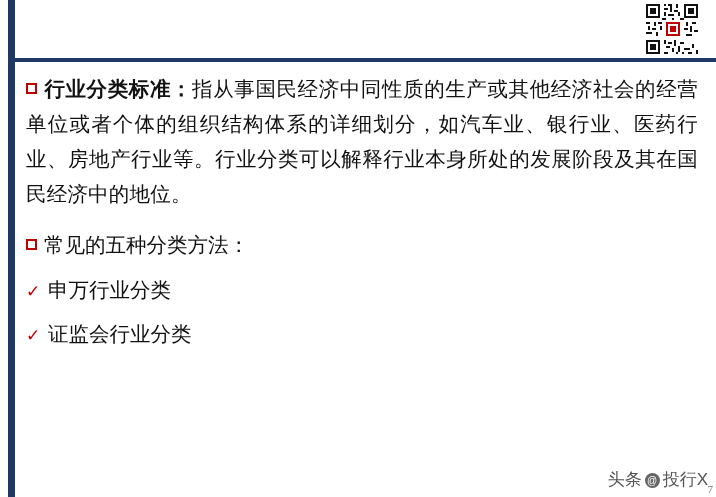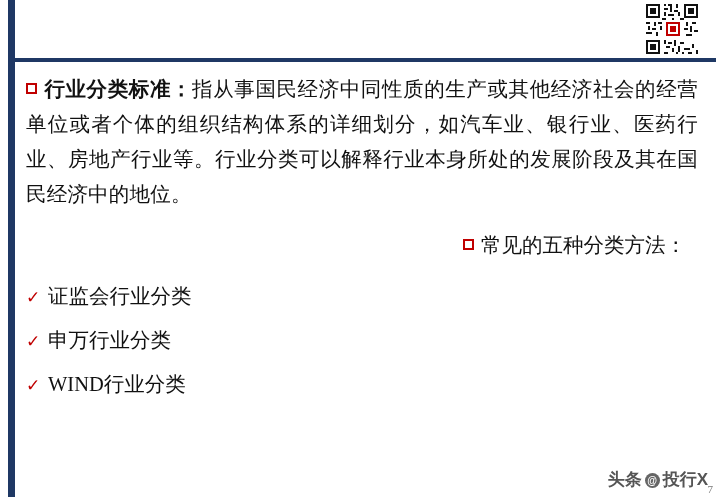--- a/index.html
+++ b/index.html
@@ -77,22 +77,21 @@
     border: 2px solid #c00000;
     box-sizing: border-box;
     margin-right: 7px;
     position: relative;
     top: -2px;
   }
   .line-item {
     font-size: 20.5px;
     line-height: 35px;
     color: #111111;
-    margin: 12px;
-    text-align: right;
+    margin: 0;
   }
   .sub-list {
     margin: 6px 0 0 0;
     padding: 0;
     list-style: none;
   }
   .sub-list li {
     font-size: 20.5px;
     line-height: 42px;
     color: #111111;
@@ -112,21 +111,20 @@
   }
   
   .watermark {
     position: absolute;
     right: 8px;
     bottom: 6px;
     font-size: 17px;
     color: #555555;
     font-family: "Liberation Sans", sans-serif;
     white-space: nowrap;
-    font-weight: bold;
   }
   .wm-logo {
     display: inline-block;
     width: 15px;
     height: 15px;
     border-radius: 50%;
     background: #666666;
     color: #ffffff;
     font-size: 10px;
     line-height: 15px;
@@ -222,27 +220,24 @@
     <p class="para">
       <span class="bullet-sq"></span><span class="lead">行业分类标准</span><span class="lead">：</span><span>指从事国民经济中同性质的生产或其他经济社会的经营单位或者个体的组织结构体系的详细划分，如汽车业、银行业、医药行业、房地产行业等。行业分类可以解释行业本身所处的发展阶段及其在国民经济中的地位。</span>
     </p>
 
     <p class="line-item">
       <span class="bullet-sq"></span><span>常见的五种分类方法：</span>
     </p>
 
     <ul class="sub-list">
       <li>
-        <span class="check">✓</span><span>证监会行业分类</span>
-      </li>
-      <li>
         <span class="check">✓</span><span>申万行业分类</span>
       </li>
       <li>
-        <span class="check">✓</span><span class="latin">WIND行业分类</span>
+        <span class="check">✓</span><span>证监会行业分类</span>
       </li>
     </ul>
 
   </div>
 
   <div class="watermark">
     <span>头条</span><span class="wm-logo">@</span><span>投行X</span>
   </div>
 
   <div class="page-num">7</div>

